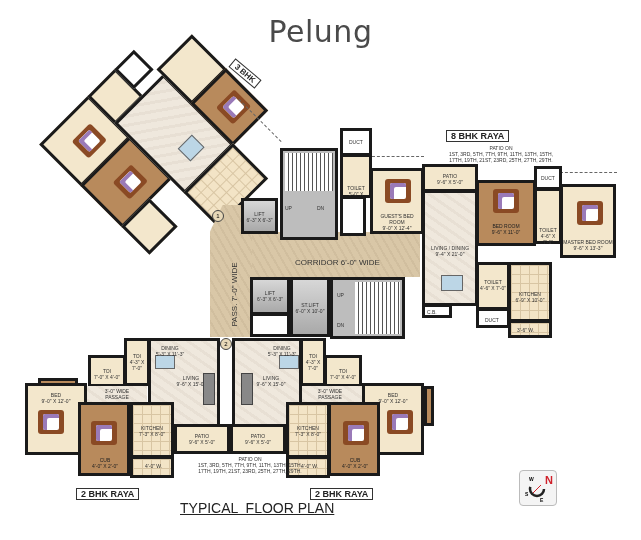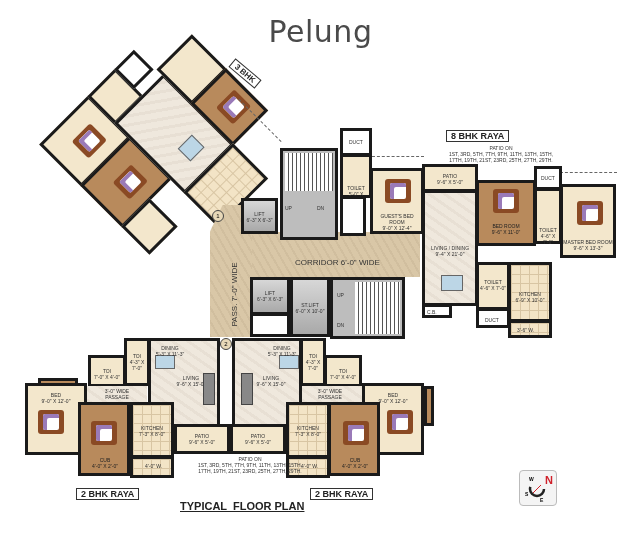--- a/index.html
+++ b/index.html
@@ -303,21 +303,21 @@
   </div>
 
 <div class="lbl" style="left:175px;top:456px;width:150px;">
   <b>PATIO ON</b>
   <b>1ST, 3RD, 5TH, 7TH, 9TH, 11TH, 13TH, 15TH,</b>
   <b>17TH, 19TH, 21ST, 23RD, 25TH, 27TH, 29TH.</b>
 </div>
 
 <div class="tag" style="left:76px;top:488px;">2 BHK RAYA</div>
 <div class="tag" style="left:310px;top:488px;">2 BHK RAYA</div>
-<div class="abs" style="left:180px;top:500px;font-size:11px;font-weight:bold;text-decoration:underline;color:#222;white-space:pre;">TYPICAL  FLOOR PLAN</div>
+<div class="abs" style="left:180px;top:500px;font-size:14px;font-weight:normal;text-decoration:underline;color:#222;white-space:pre;">TYPICAL  FLOOR PLAN</div>
 
 <div class="abs compass">
   <svg width="36" height="34" viewBox="0 0 36 34">
     <circle cx="17" cy="18" r="7" fill="none" stroke="#222" stroke-width="2.5" stroke-dasharray="24 20"></circle>
     <line x1="13" y1="22" x2="21" y2="14" stroke="#d0202a" stroke-width="1"></line>
   </svg>
   <span class="abs" style="left:9px;top:5px;font-size:5px;font-weight:bold;">W</span>
   <span class="abs" style="left:5px;top:20px;font-size:5px;font-weight:bold;">S</span>
   <span class="abs" style="left:20px;top:26px;font-size:5px;font-weight:bold;">E</span>
   <span class="abs" style="left:25px;top:3px;font-size:11px;font-weight:bold;color:#d0202a;">N</span>

